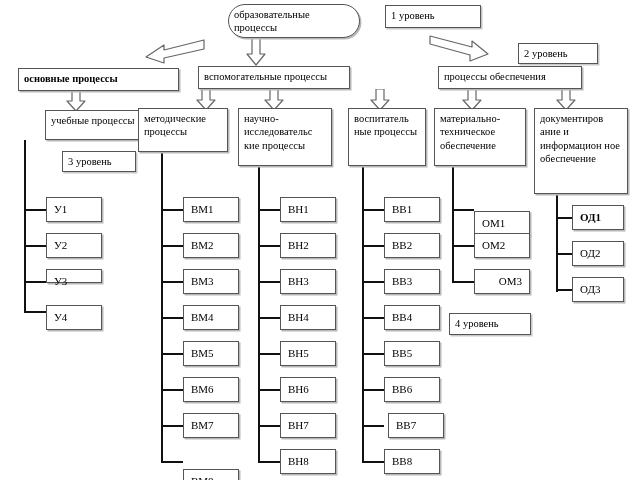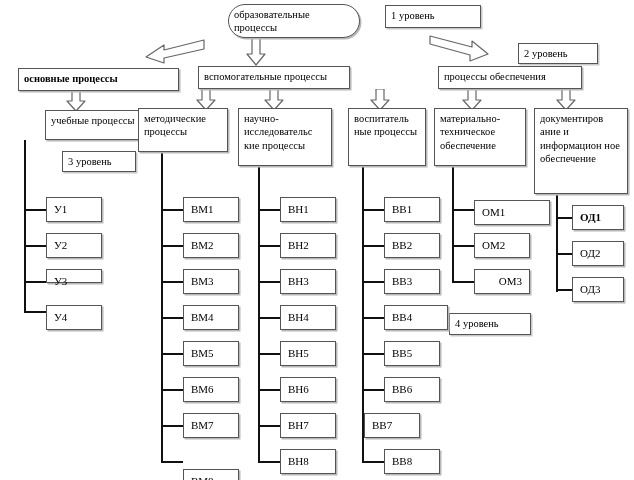--- a/index.html
+++ b/index.html
@@ -200,27 +200,27 @@
   <div class="box leaf" style="left:280px;top:269px;width:56px;height:25px;"><span>ВН3</span></div>
   <div class="box leaf" style="left:280px;top:305px;width:56px;height:25px;"><span>ВН4</span></div>
   <div class="box leaf" style="left:280px;top:341px;width:56px;height:25px;"><span>ВН5</span></div>
   <div class="box leaf" style="left:280px;top:377px;width:56px;height:25px;"><span>ВН6</span></div>
   <div class="box leaf" style="left:280px;top:413px;width:56px;height:25px;"><span>ВН7</span></div>
   <div class="box leaf" style="left:280px;top:449px;width:56px;height:25px;"><span>ВН8</span></div>
 
   <div class="box leaf" style="left:384px;top:197px;width:56px;height:25px;"><span>ВВ1</span></div>
   <div class="box leaf" style="left:384px;top:233px;width:56px;height:25px;"><span>ВВ2</span></div>
   <div class="box leaf" style="left:384px;top:269px;width:56px;height:25px;"><span>ВВ3</span></div>
-  <div class="box leaf" style="left:384px;top:305px;width:64px;height:25px;"><span>ВВ4</span></div>
+  <div class="box leaf" style="left:384px;top:305px;width:56px;height:25px;"><span>ВВ4</span></div>
   <div class="box leaf" style="left:384px;top:341px;width:56px;height:25px;"><span>ВВ5</span></div>
   <div class="box leaf" style="left:384px;top:377px;width:56px;height:25px;"><span>ВВ6</span></div>
-  <div class="box leaf" style="left:364px;top:413px;width:56px;height:25px;"><span>ВВ7</span></div>
+  <div class="box leaf" style="left:388px;top:413px;width:56px;height:25px;"><span>ВВ7</span></div>
   <div class="box leaf" style="left:384px;top:449px;width:56px;height:25px;"><span>ВВ8</span></div>
 
-  <div class="box leaf" style="left:474px;top:200px;width:76px;height:25px;"><span>ОМ1</span></div>
+  <div class="box leaf" style="left:474px;top:211px;width:56px;height:25px;"><span>ОМ1</span></div>
   <div class="box leaf" style="left:474px;top:233px;width:56px;height:25px;"><span>ОМ2</span></div>
   <div class="box leaf" style="left:474px;top:269px;width:56px;height:25px;text-align:right;"><span>ОМ3</span></div>
 
   <div class="box leaf" style="left:572px;top:205px;width:52px;height:25px;font-weight:bold;"><span>ОД1</span></div>
   <div class="box leaf" style="left:572px;top:241px;width:52px;height:25px;"><span>ОД2</span></div>
   <div class="box leaf" style="left:572px;top:277px;width:52px;height:25px;"><span>ОД3</span></div>
 
 </div>
 
 </body></html>

